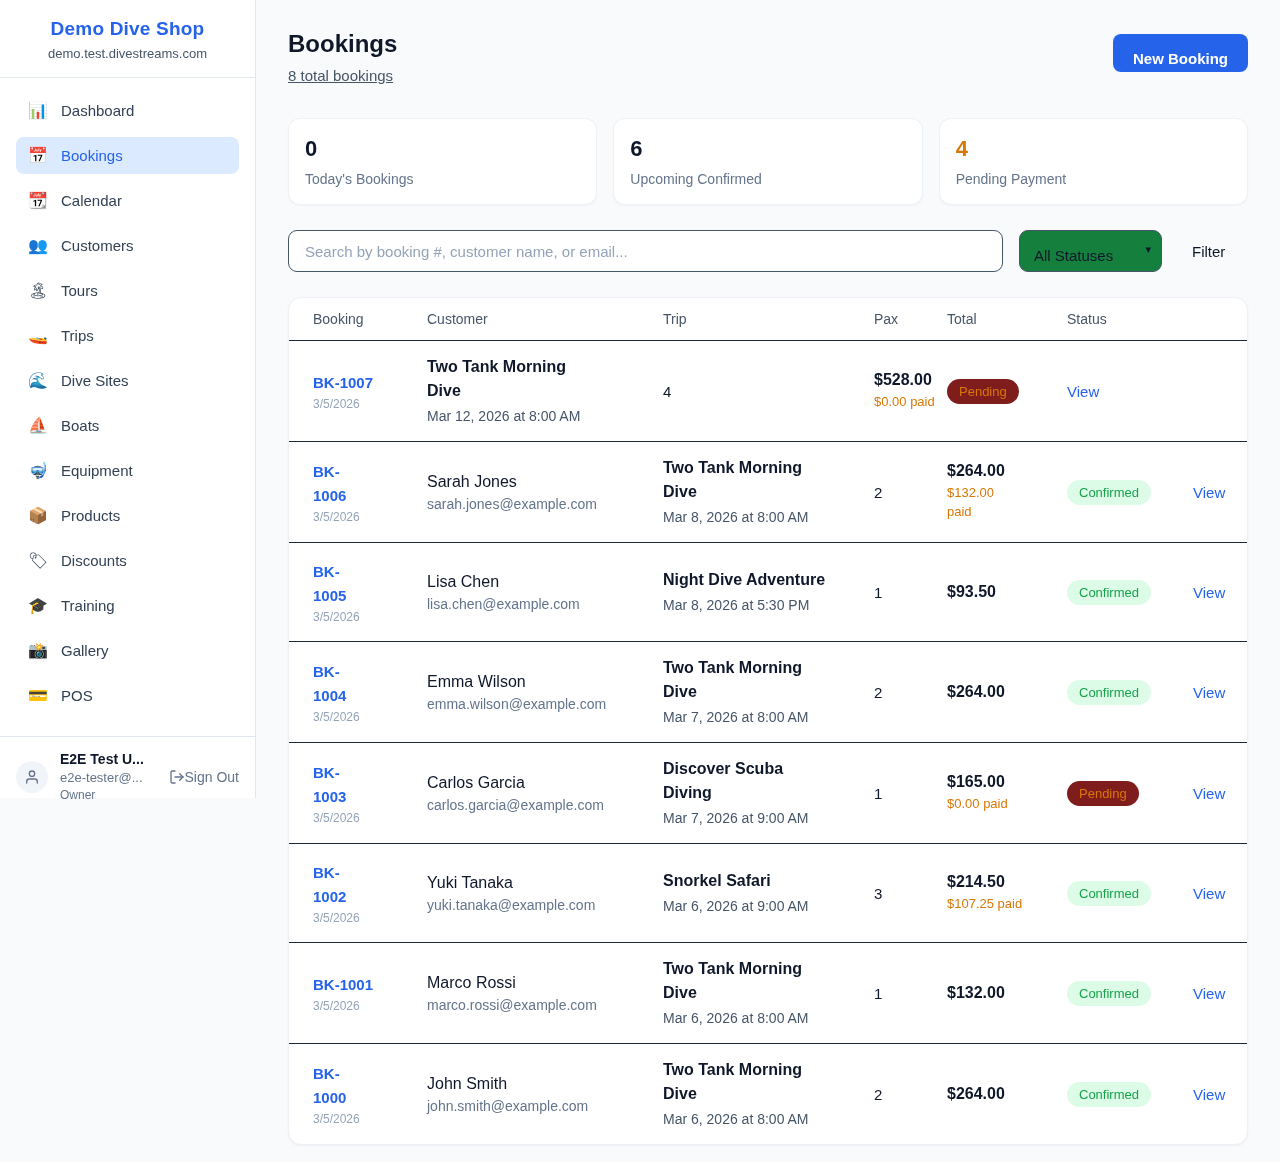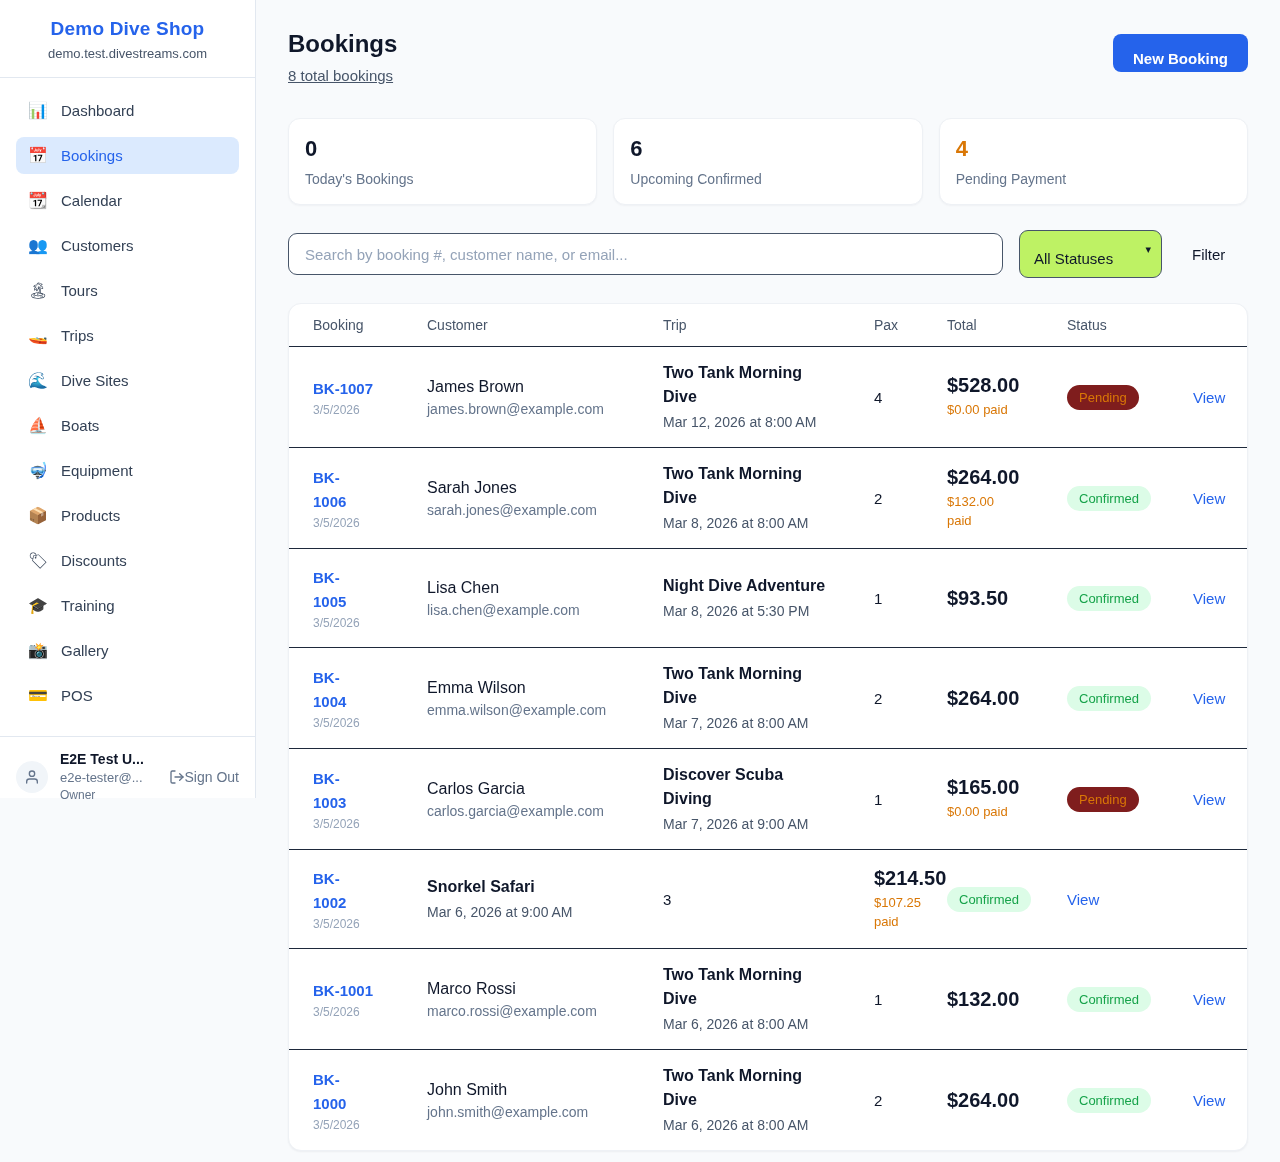--- a/index.html
+++ b/index.html
@@ -70,22 +70,22 @@
   .stat-label { font-size:14px; color:#64748b; margin-top:9px; }
 
   .filters { display:flex; align-items:center; gap:16px; margin-top:25px; }
   .search-input {
     flex:0 0 715px; height:42px; border:1px solid #475569; border-radius:9px;
     padding:0 16px; font-size:15px; font-family:inherit; color:#0f172a; background:#fff;
   }
   .search-input::placeholder { color:#94a3b8; }
   .status-select-wrap { position:relative; }
   .status-select {
-    height:48px; width:143px; border:1px solid #475569; border-radius:9px;
-    background:#bef264; font-size:15px; font-family:inherit; color:#0f172a;
+    height:42px; width:143px; border:1px solid #475569; border-radius:9px;
+    background:#15803d; font-size:15px; font-family:inherit; color:#0f172a;
     padding:8px 30px 0 14px; appearance:none; -webkit-appearance:none; cursor:pointer;
   }
   .select-chevron {
     position:absolute; right:11px; top:13px; pointer-events:none; color:#0f172a;
     font-size:11px;
   }
   .filter-btn {
     background:none; border:none; font-family:inherit; font-size:15px; color:#0f172a;
     padding:0 14px; cursor:pointer;
   }
@@ -105,21 +105,21 @@
   .trow { min-height:99px; border-bottom:1px solid #1e293b; padding-top:14px; padding-bottom:14px; }
   .trow:last-child { border-bottom:none; }
 
   .bk-id { color:#2563eb; font-size:15px; font-weight:700; line-height:1.6; }
   .bk-date { font-size:12px; color:#94a3b8; margin-top:2px; }
   .cust-name { font-size:16px; color:#0f172a; }
   .cust-email { font-size:14px; color:#64748b; margin-top:5px; }
   .trip-name { font-size:16px; font-weight:600; color:#0f172a; line-height:1.5; }
   .trip-date { font-size:14px; color:#475569; margin-top:3px; line-height:1.5; }
   .pax { font-size:15px; color:#0f172a; }
-  .amount { font-size:20px; font-weight:700; color:#0f172a; }
+  .amount { font-size:16px; font-weight:700; color:#0f172a; }
   .paid { font-size:13px; color:#d97706; margin-top:4px; line-height:1.45; }
   .badge {
     display:inline-block; font-size:13px; padding:5px 12px; border-radius:999px;
   }
   .badge.pending { background:#7f1d1d; color:#d97706; }
   .badge.confirmed { background:#dcfce7; color:#16a34a; }
   .view-link { font-size:15px; color:#2563eb; text-decoration:none; cursor:pointer; }
 </style>
 </head>
 <body>
@@ -271,24 +271,20 @@
       <div class="th">Status</div>
       <div class="th"></div>
     </div>
     <div id="table-body">
   <div class="trow">
     <div>
       <div class="bk-id">BK-1007</div>
       <div class="bk-date">3/5/2026</div>
     </div>
     <div>
-      <div class="cust-name">James Brown</div>
-      <div class="cust-email">james.brown@example.com</div>
-    </div>
-    <div>
       <div class="trip-name">Two Tank Morning<br>Dive</div>
       <div class="trip-date">Mar 12, 2026 at 8:00 AM</div>
     </div>
     <div class="pax">4</div>
     <div>
       <div class="amount">$528.00</div>
       <div class="paid">$0.00 paid</div>
     </div>
     <div>
       <span class="badge pending">Pending</span>
@@ -391,20 +387,24 @@
     </div>
     <a class="view-link">View</a>
   </div>
 
   <div class="trow">
     <div>
       <div class="bk-id">BK-<br>1002</div>
       <div class="bk-date">3/5/2026</div>
     </div>
     <div>
+      <div class="cust-name">Yuki Tanaka</div>
+      <div class="cust-email">yuki.tanaka@example.com</div>
+    </div>
+    <div>
       <div class="trip-name">Snorkel Safari</div>
       <div class="trip-date">Mar 6, 2026 at 9:00 AM</div>
     </div>
     <div class="pax">3</div>
     <div>
       <div class="amount">$214.50</div>
       <div class="paid">$107.25 paid</div>
     </div>
     <div>
       <span class="badge confirmed">Confirmed</span>

